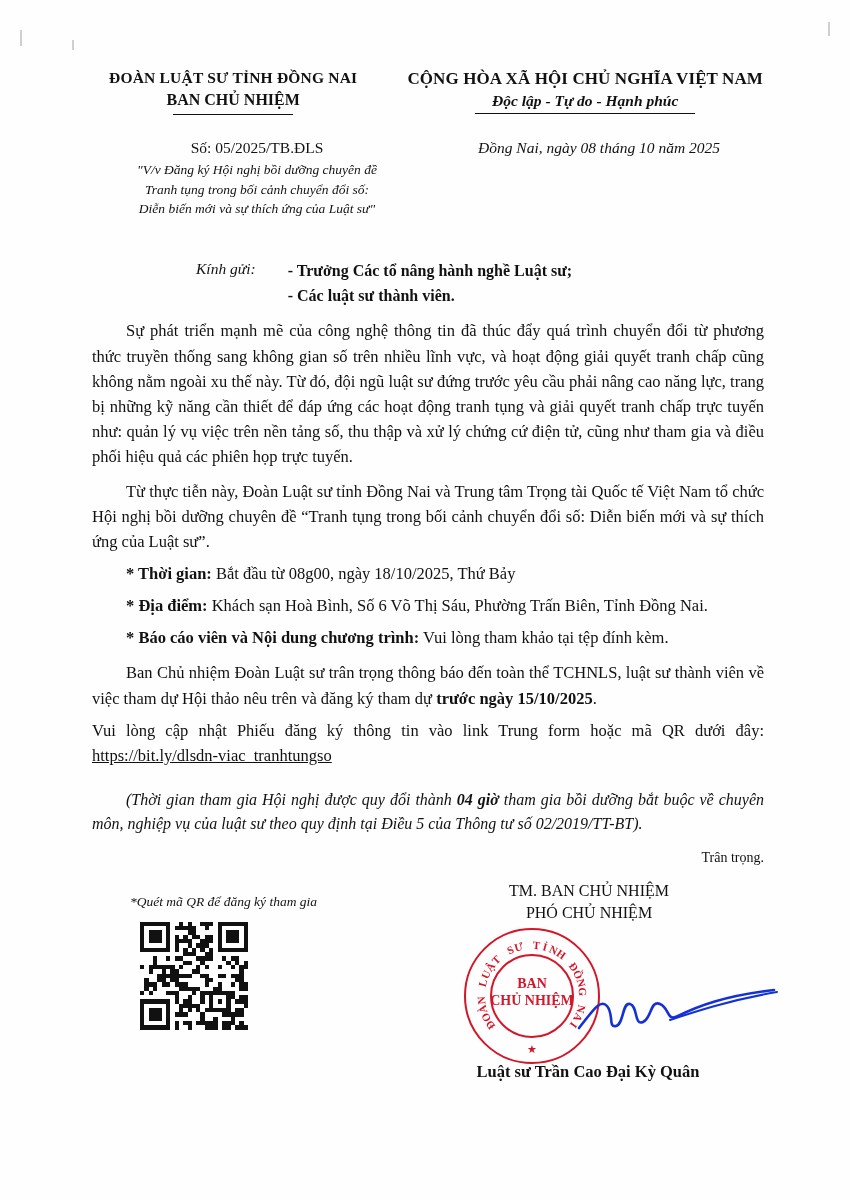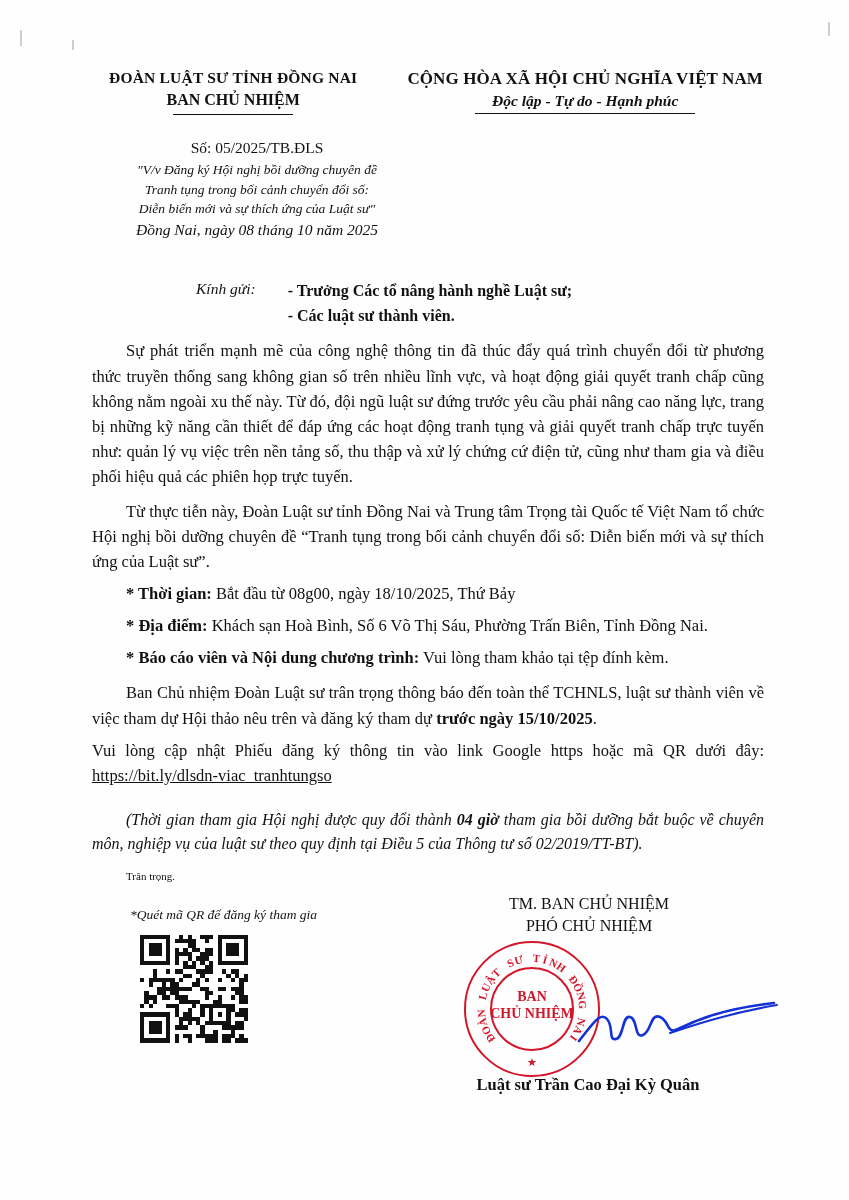--- a/index.html
+++ b/index.html
@@ -75,21 +75,20 @@
   .rule-right {
     width: 220px;
     height: 1px;
     background: #111;
     margin: 3px auto 0 auto;
   }
 
   
   .numdate {
     display: flex;
-    flex-direction: column;
     justify-content: space-between;
     align-items: flex-start;
     margin-top: 22px;
   }
   .numblock {
     width: 330px;
     text-align: center;
   }
   .docnum {
     font-size: 15.5px;
@@ -150,23 +149,24 @@
     line-height: 1.5;
     text-align: justify;
     margin: 20px 0 0 0;
     text-indent: 34px;
   }
   .link {
     text-decoration: underline;
     color: #111;
   }
   .regards {
-    font-size: 11px;
+    font-size: 14px;
     margin-top: 14px;
     text-indent: 34px;
+    text-align: right;
   }
 
   
   .sig-area {
     position: relative;
     margin-top: 6px;
     height: 230px;
   }
   .qr-note {
     position: absolute;
@@ -341,21 +341,21 @@
 
     <p class="para tight">
       <span class="b">* Báo cáo viên và Nội dung chương trình:</span><span> Vui lòng tham khảo tại tệp đính kèm.</span>
     </p>
 
     <p class="para">
       <span>Ban Chủ nhiệm Đoàn Luật sư trân trọng thông báo đến toàn thể TCHNLS, luật sư thành viên về việc tham dự Hội thảo nêu trên và đăng ký tham dự </span><span class="b">trước ngày 15/10/2025</span><span>.</span>
     </p>
 
     <p class="para noindent tight">
-      <span>Vui lòng cập nhật Phiếu đăng ký thông tin vào link Google https hoặc mã QR dưới đây: </span><a class="link" href="#">https://bit.ly/dlsdn-viac_tranhtungso</a>
+      <span>Vui lòng cập nhật Phiếu đăng ký thông tin vào link Trung form hoặc mã QR dưới đây: </span><a class="link" href="#">https://bit.ly/dlsdn-viac_tranhtungso</a>
     </p>
 
     <p class="note">
       <span>(Thời gian tham gia Hội nghị được quy đổi thành </span><span class="b">04 giờ</span><span> tham gia bồi dưỡng bắt buộc về chuyên môn, nghiệp vụ của luật sư theo quy định tại Điều 5 của Thông tư số 02/2019/TT-BT).</span>
     </p>
 
     <p class="regards">Trân trọng.</p>
 
     <div class="sig-area">
       <div class="qr-note">*Quét mã QR để đăng ký tham gia</div>

